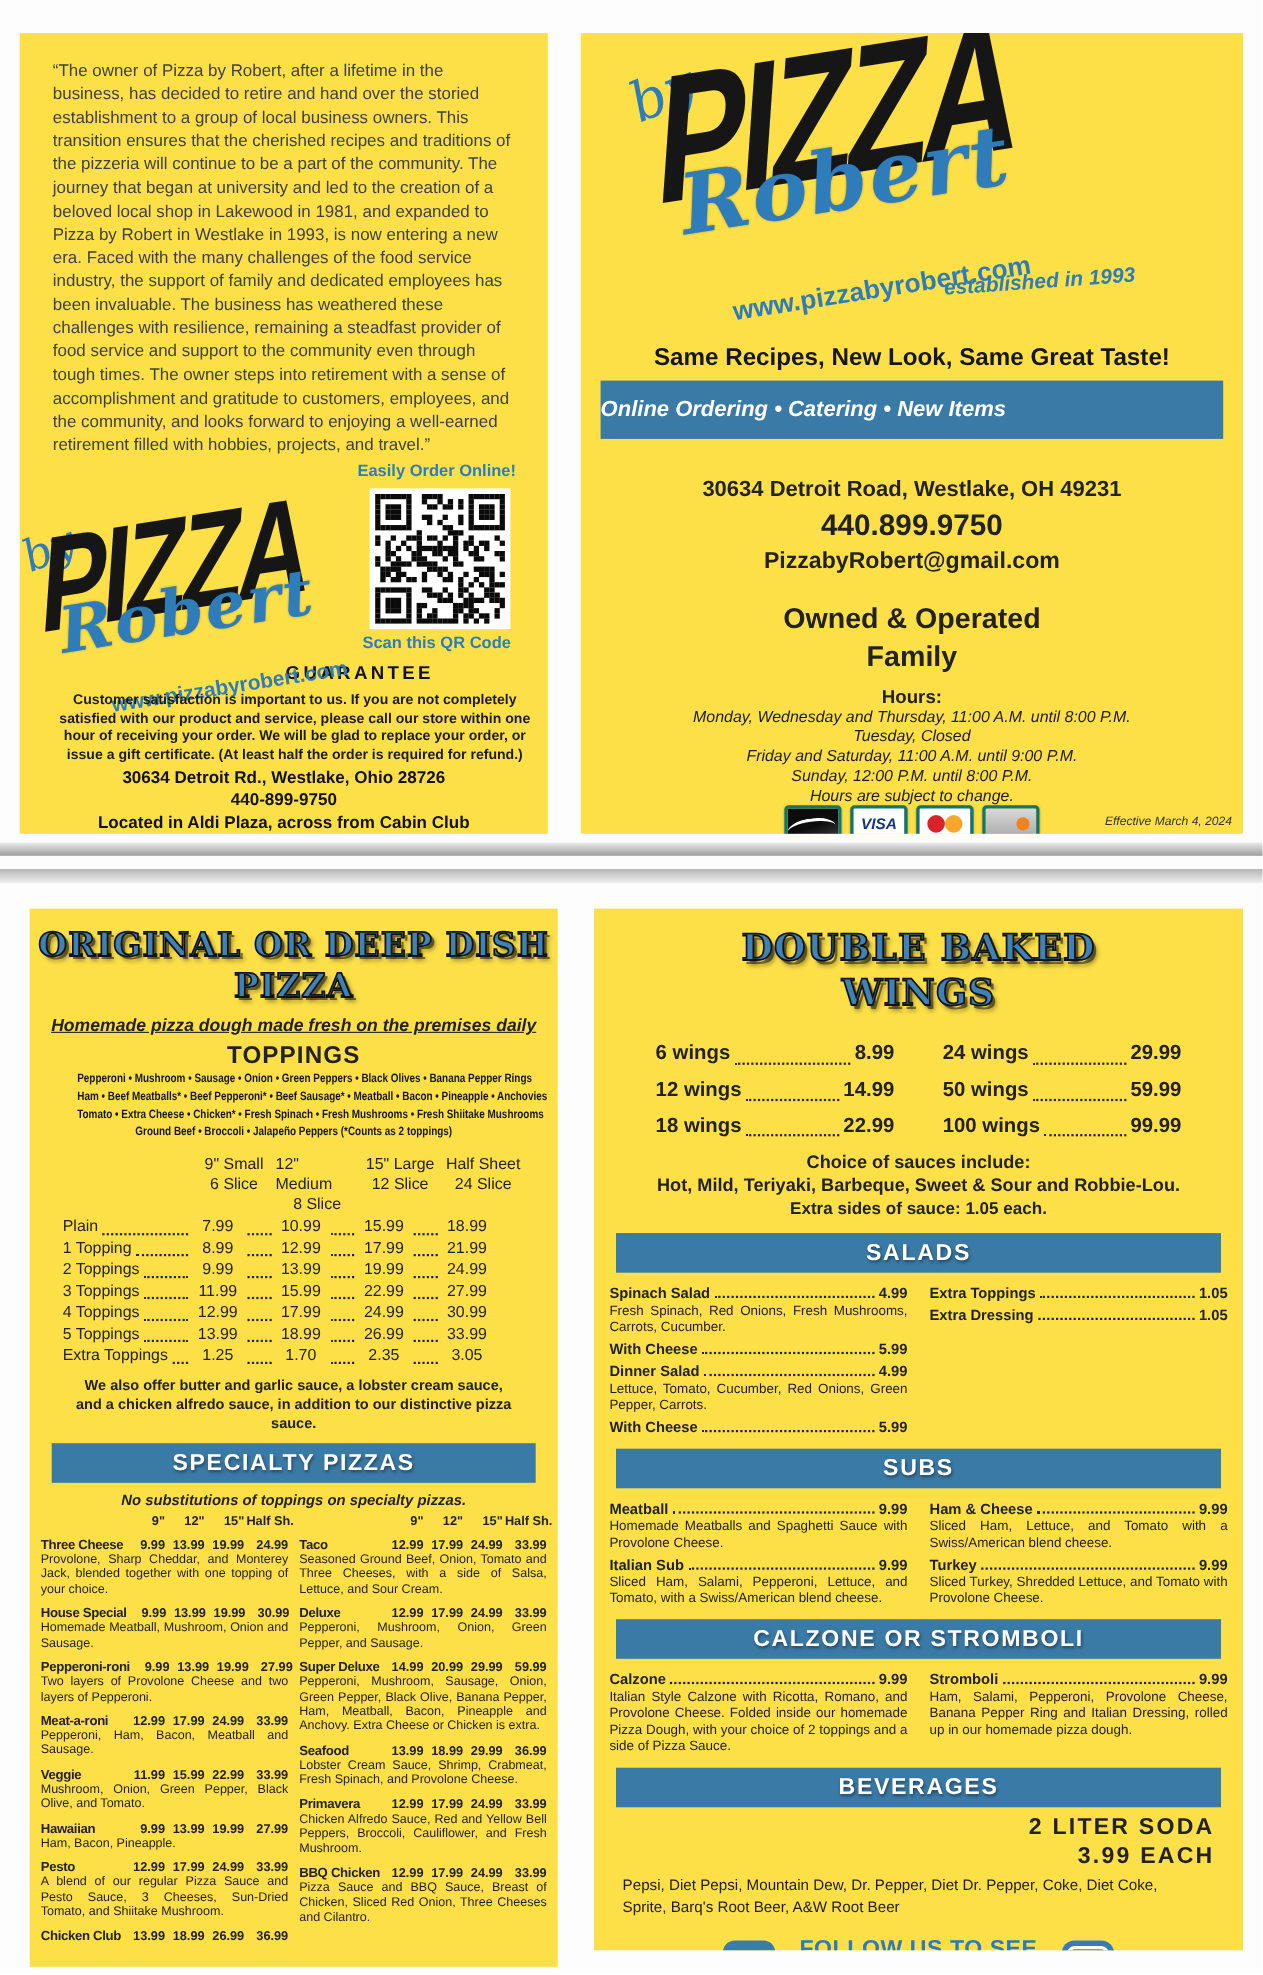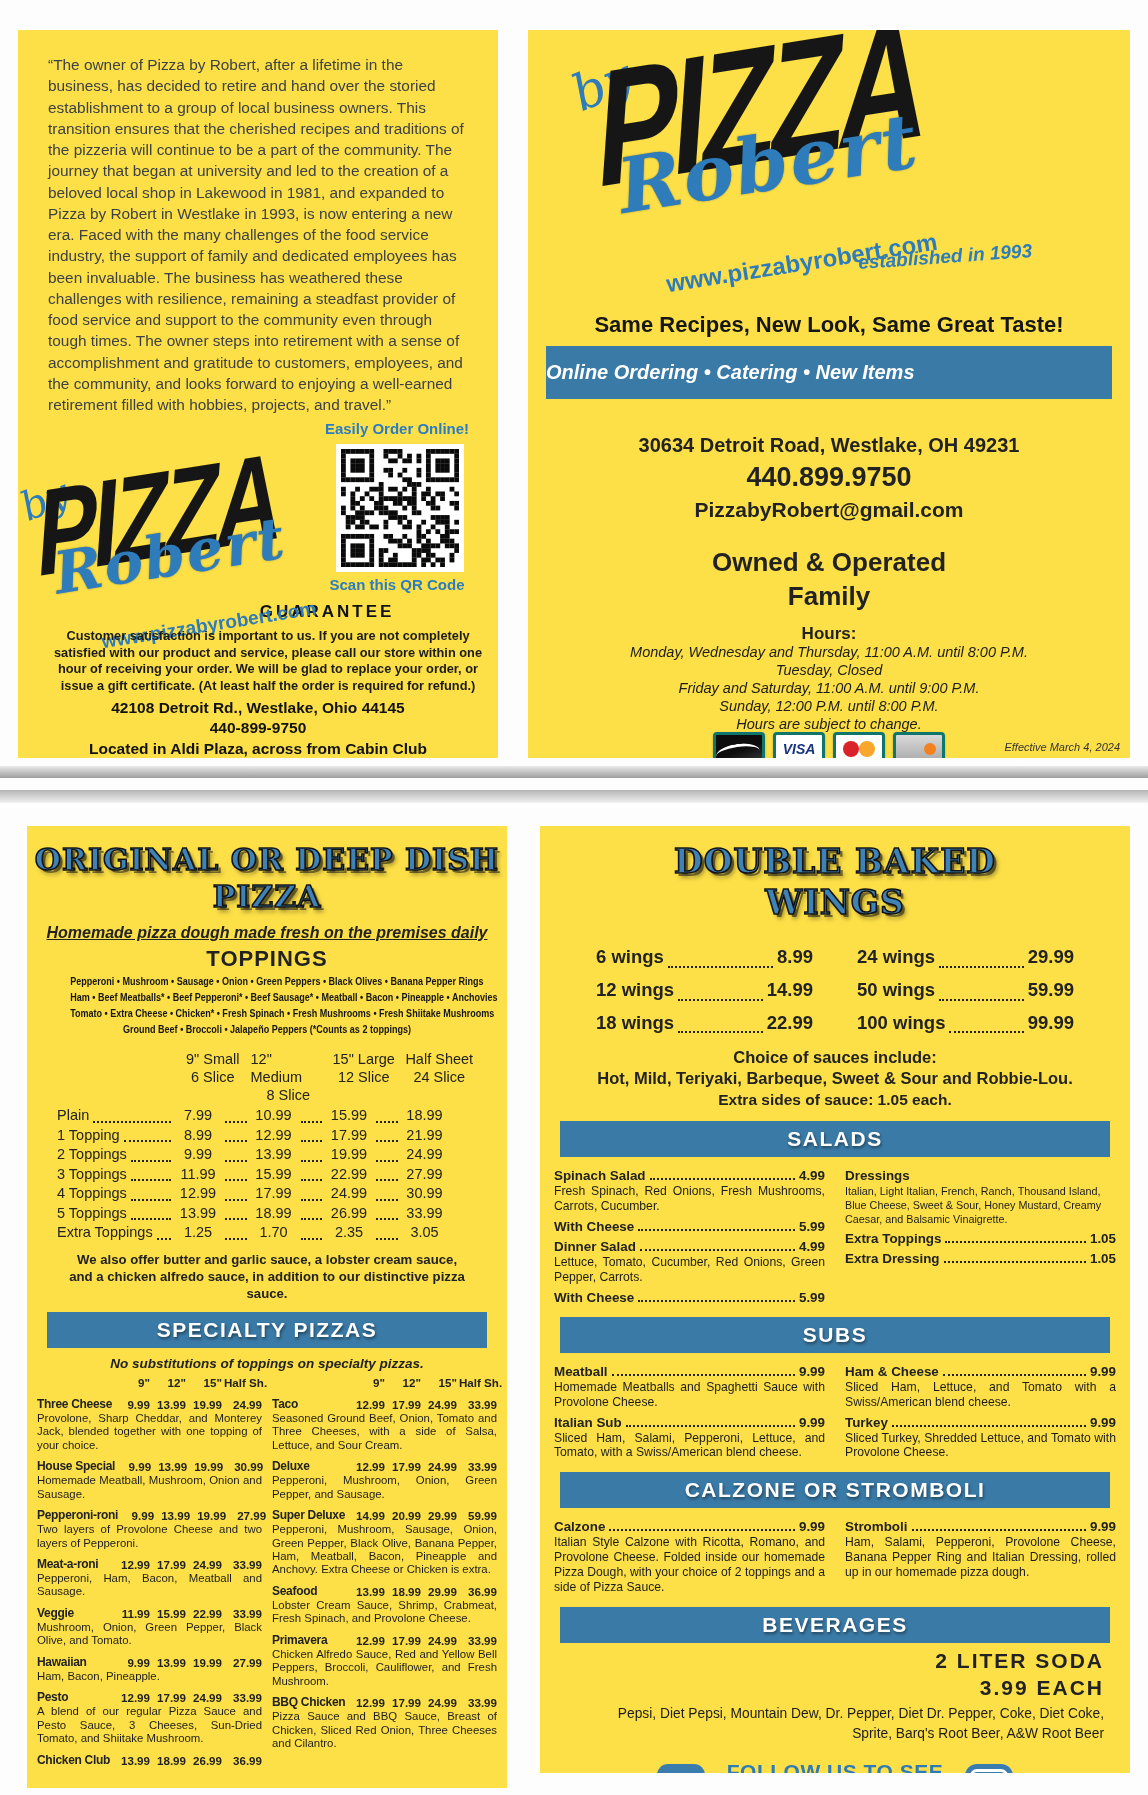--- a/index.html
+++ b/index.html
@@ -126,21 +126,21 @@
   .mi{margin-top:5px;}
   .mi-head{display:flex;align-items:flex-end;font-weight:bold;font-size:13.4px;}
   .mi-name{white-space:nowrap;}
   .mi-price{white-space:nowrap;}
   .mi-desc{font-size:12.2px;line-height:1.22;text-align:justify;color:#1d1d1d;margin-top:1px;}
   .mi .dots{border-bottom-width:2px;}
   #salads-right .mi-desc{font-size:10.8px;line-height:1.3;text-align:left;}
   .panel-br .banner{margin:12px 20px 6px;}
   .bev-line{margin:6px 26px 0;font-weight:bold;font-size:21px;letter-spacing:2px;flex-direction:column;}
   .bev-line .dots{border-bottom-width:3px;margin:0 6px;transform:translateY(-4px);}
-  .soda-list{margin:4px 26px 0;font-size:13.8px;line-height:1.45;color:#1c1c1c;text-align:right;}
+  .soda-list{margin:4px 26px 0;font-size:13.8px;line-height:1.45;color:#1c1c1c;}
   .follow-row{display:flex;justify-content:center;align-items:center;gap:22px;margin-top:12px;}
   .follow-text{color:#2e7bb5;font-weight:bold;font-size:21px;line-height:1.55;text-align:center;letter-spacing:.5px;}
   .fb{width:48px;height:48px;border-radius:11px;background:#3a7cab;position:relative;overflow:hidden;}
   .fb::after{content:"f";position:absolute;bottom:-7px;left:50%;transform:translateX(-36%);
              font-family:"DejaVu Serif",serif;font-weight:bold;font-size:46px;line-height:1;color:#fff;}
   .ig{width:48px;height:48px;border-radius:12px;background:#3a7cab;position:relative;
       box-shadow:inset 0 0 0 5px #3a7cab, inset 0 0 0 8px #fff;}
   .ig::before{content:"";position:absolute;left:50%;top:50%;width:17px;height:17px;border-radius:50%;
               border:3.5px solid #fff;transform:translate(-50%,-50%);}
   .ig::after{content:"";position:absolute;right:9px;top:9px;width:4.5px;height:4.5px;border-radius:50%;background:#fff;}
@@ -458,21 +458,21 @@
       <span class="logo-by">by</span>
       <span class="logo-pizza">PIZZA</span>
       <span class="logo-robert">Robert</span>
       <span class="logo-web">www.pizzabyrobert.com</span>
     </div>
 
     <div class="tl-gtitle">GUARANTEE</div>
     <div class="tl-gtext">Customer satisfaction is important to us. If you are not completely satisfied with our product and service, please call our store within one hour of receiving your order. We will be glad to replace your order, or issue a gift certificate. (At least half the order is required for refund.)</div>
 
     <div class="tl-address">
-      <div>42108 Detroit Rd., Westlake, Ohio 44145</div>
+      <div>30634 Detroit Rd., Westlake, Ohio 28726</div>
       <div>440-899-9750</div>
       <div>Located in Aldi Plaza, across from Cabin Club</div>
     </div>
   </div>
 
   <div class="panel panel-tr">
     <div class="logo tr-logo">
       <span class="logo-by">by</span>
       <span class="logo-pizza">PIZZA</span>
       <span class="logo-robert">Robert</span>
@@ -957,26 +957,20 @@
             <div class="mi-head">
               <span class="mi-name">With Cheese</span>
               <span class="dots"></span>
               <span class="mi-price">5.99</span>
             </div>
           </div>
         </div>
       <div id="salads-right">
           <div class="mi">
             <div class="mi-head">
-              <span class="mi-name">Dressings</span>
-            </div>
-            <div class="mi-desc">Italian, Light Italian, French, Ranch, Thousand Island, Blue Cheese, Sweet &amp; Sour, Honey Mustard, Creamy Caesar, and Balsamic Vinaigrette.</div>
-          </div>
-          <div class="mi">
-            <div class="mi-head">
               <span class="mi-name">Extra Toppings</span>
               <span class="dots"></span>
               <span class="mi-price">1.05</span>
             </div>
           </div>
           <div class="mi">
             <div class="mi-head">
               <span class="mi-name">Extra Dressing</span>
               <span class="dots"></span>
               <span class="mi-price">1.05</span>

